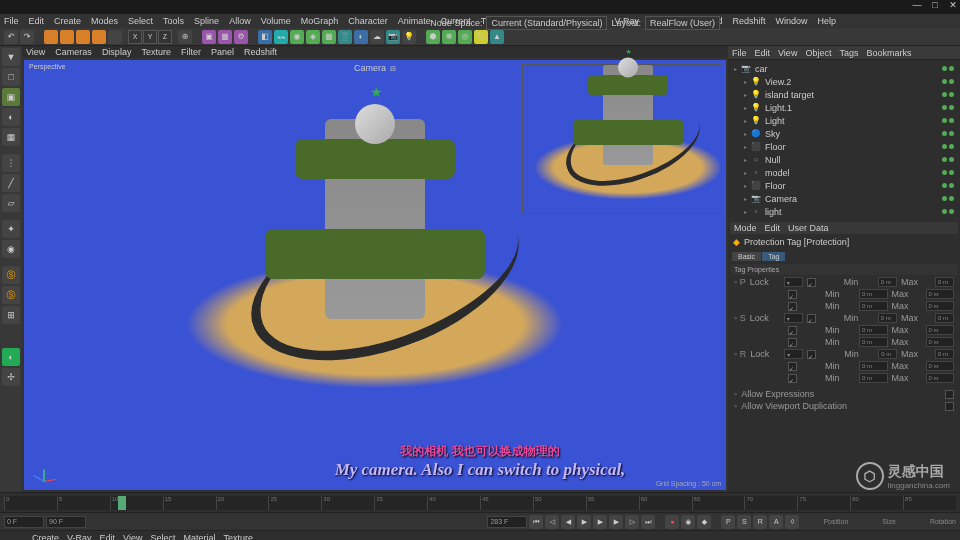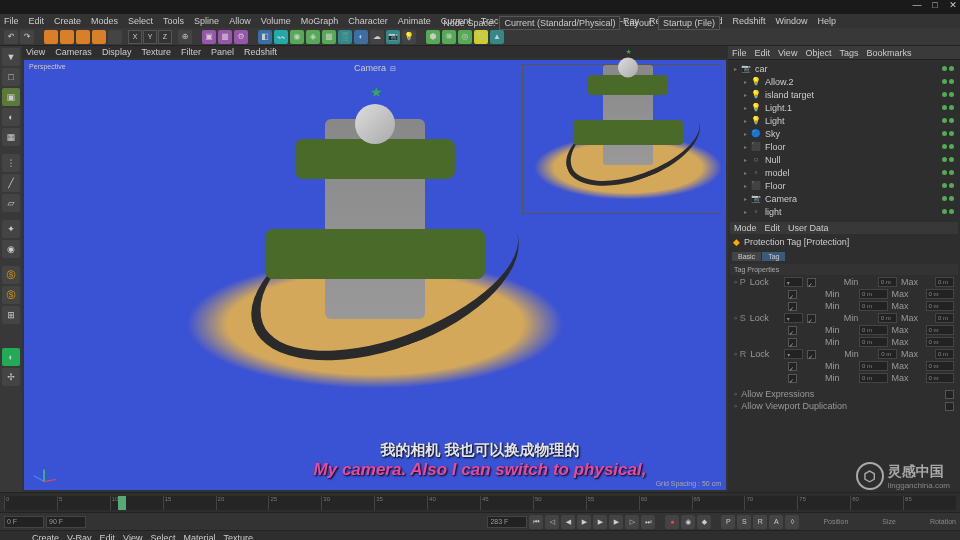--- a/index.html
+++ b/index.html
@@ -59,22 +59,22 @@
 .timeline{height:20px;background:#2e2e2e;display:flex;align-items:center;border-top:1px solid #222}
 .tl-ruler{flex:1;height:14px;background:#252525;position:relative;margin:0 4px;overflow:hidden}
 .tl-tick{position:absolute;top:0;bottom:0;border-left:1px solid #444;font-size:6px;color:#777;padding-left:1px}
 .tl-marker{position:absolute;top:0;bottom:0;left:12%;width:8px;background:#5a7}
 .tl-controls{height:18px;background:#333;display:flex;align-items:center;padding:0 4px;gap:2px;border-top:1px solid #222}
 .tl-fld{width:40px;height:12px;background:#222;border:1px solid #444;font-size:7px;display:flex;align-items:center;padding:0 2px;color:#999}
 .tl-btn{width:14px;height:14px;background:#444;border-radius:2px;display:flex;align-items:center;justify-content:center;font-size:7px;cursor:pointer;color:#ccc}
 .mat-bar{height:44px;background:#2e2e2e;display:flex;align-items:center;padding:2px;gap:2px;border-top:1px solid #222}
 .mat-menu{display:flex;gap:8px;font-size:7px;color:#999;position:absolute;left:30px}
 .subtitle{position:absolute;bottom:60px;left:50%;transform:translateX(-50%);text-align:center;z-index:100}
-.subtitle .cn{font-size:15px;font-weight:bold;color:#e5e5e5;text-shadow:1px 1px 2px #000}
-.subtitle .en{font-size:17px;font-style:italic;font-weight:bold;color:#ec4899;text-shadow:1px 1px 2px #000;font-family:Liberation Sans, sans-serif}
+.subtitle .cn{font-size:12px;font-weight:bold;color:#ec4899;text-shadow:1px 1px 2px #000}
+.subtitle .en{font-size:17px;font-style:italic;font-weight:bold;color:#c4b5fd;text-shadow:1px 1px 2px #000;font-family:Liberation Serif, serif}
 .watermark{position:absolute;right:10px;bottom:50px;z-index:100;display:flex;align-items:center;gap:4px;opacity:0.7}
 .watermark .logo{width:28px;height:28px;border:2px solid #ddd;border-radius:50%;display:flex;align-items:center;justify-content:center;font-size:14px;color:#ddd;font-weight:bold}
 .watermark .txt{display:flex;flex-direction:column}
 .watermark .txt .a{font-size:14px;color:#ddd;font-weight:bold}
 .watermark .txt .b{font-size:8px;color:#aaa}
 .node-space{position:absolute;right:240px;top:16px;font-size:7px;color:#888;display:flex;gap:4px;align-items:center}
 .node-space .dd{background:#333;padding:1px 4px;border:1px solid #555}
 </style>
 </head>
 <body>
@@ -147,21 +147,21 @@
   <div class="icn c-green">❋</div>
   <div class="icn c-green">◎</div>
   <div class="icn c-yellow">🏷</div>
   <div class="icn c-teal">▲</div>
 </div>
 
 <div class="node-space">
   <span>Node Space:</span>
   <span class="dd">Current (Standard/Physical)</span>
   <span>Layout:</span>
-  <span class="dd">Startup   (File)</span>
+  <span class="dd">RealFlow   (User)</span>
 </div>
 
 <div class="main">
   <div class="lefttool">
     <div class="tb">▼</div>
     <div class="tb">□</div>
     <div class="tb ac">▣</div>
     <div class="tb">◐</div>
     <div class="tb">▦</div>
     <div style="height:4px"></div>
@@ -237,21 +237,21 @@
           <span class="obj-icon" style="color:#6af">📷</span>
           <span>car</span>
           <span class="obj-dots">
             <span class="dot" style="background:#5a5"></span>
             <span class="dot" style="background:#5a5"></span>
           </span>
         </div>
         <div class="obj-row" style="padding-left: 14px;">
           <span style="color:#777;font-size:6px">▸</span>
           <span class="obj-icon" style="color:#ddd">💡</span>
-          <span>Allow.2</span>
+          <span>View.2</span>
           <span class="obj-dots">
             <span class="dot" style="background:#5a5"></span>
             <span class="dot" style="background:#5a5"></span>
           </span>
         </div>
         <div class="obj-row" style="padding-left: 14px;">
           <span style="color:#777;font-size:6px">▸</span>
           <span class="obj-icon" style="color:#aaa">💡</span>
           <span>island target</span>
           <span class="obj-dots">

